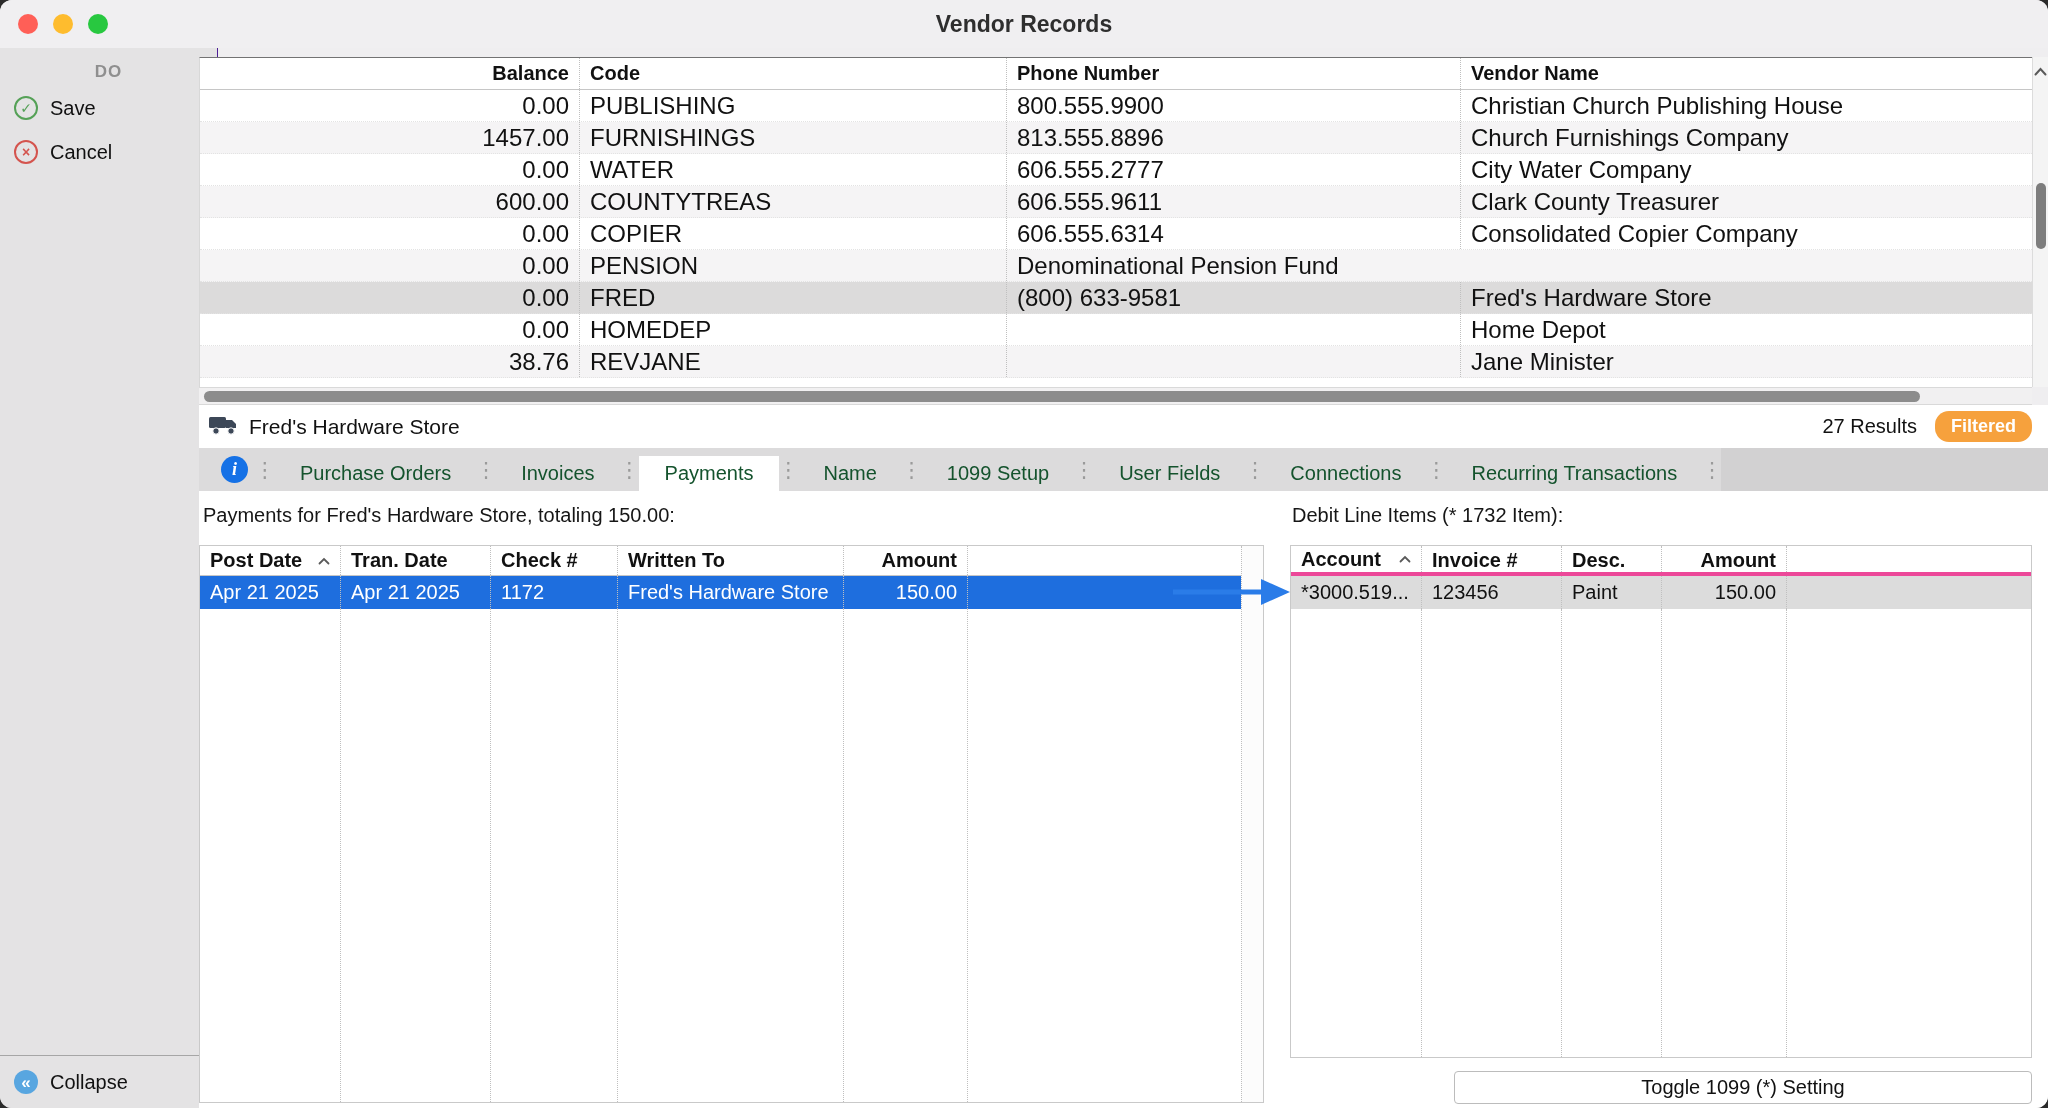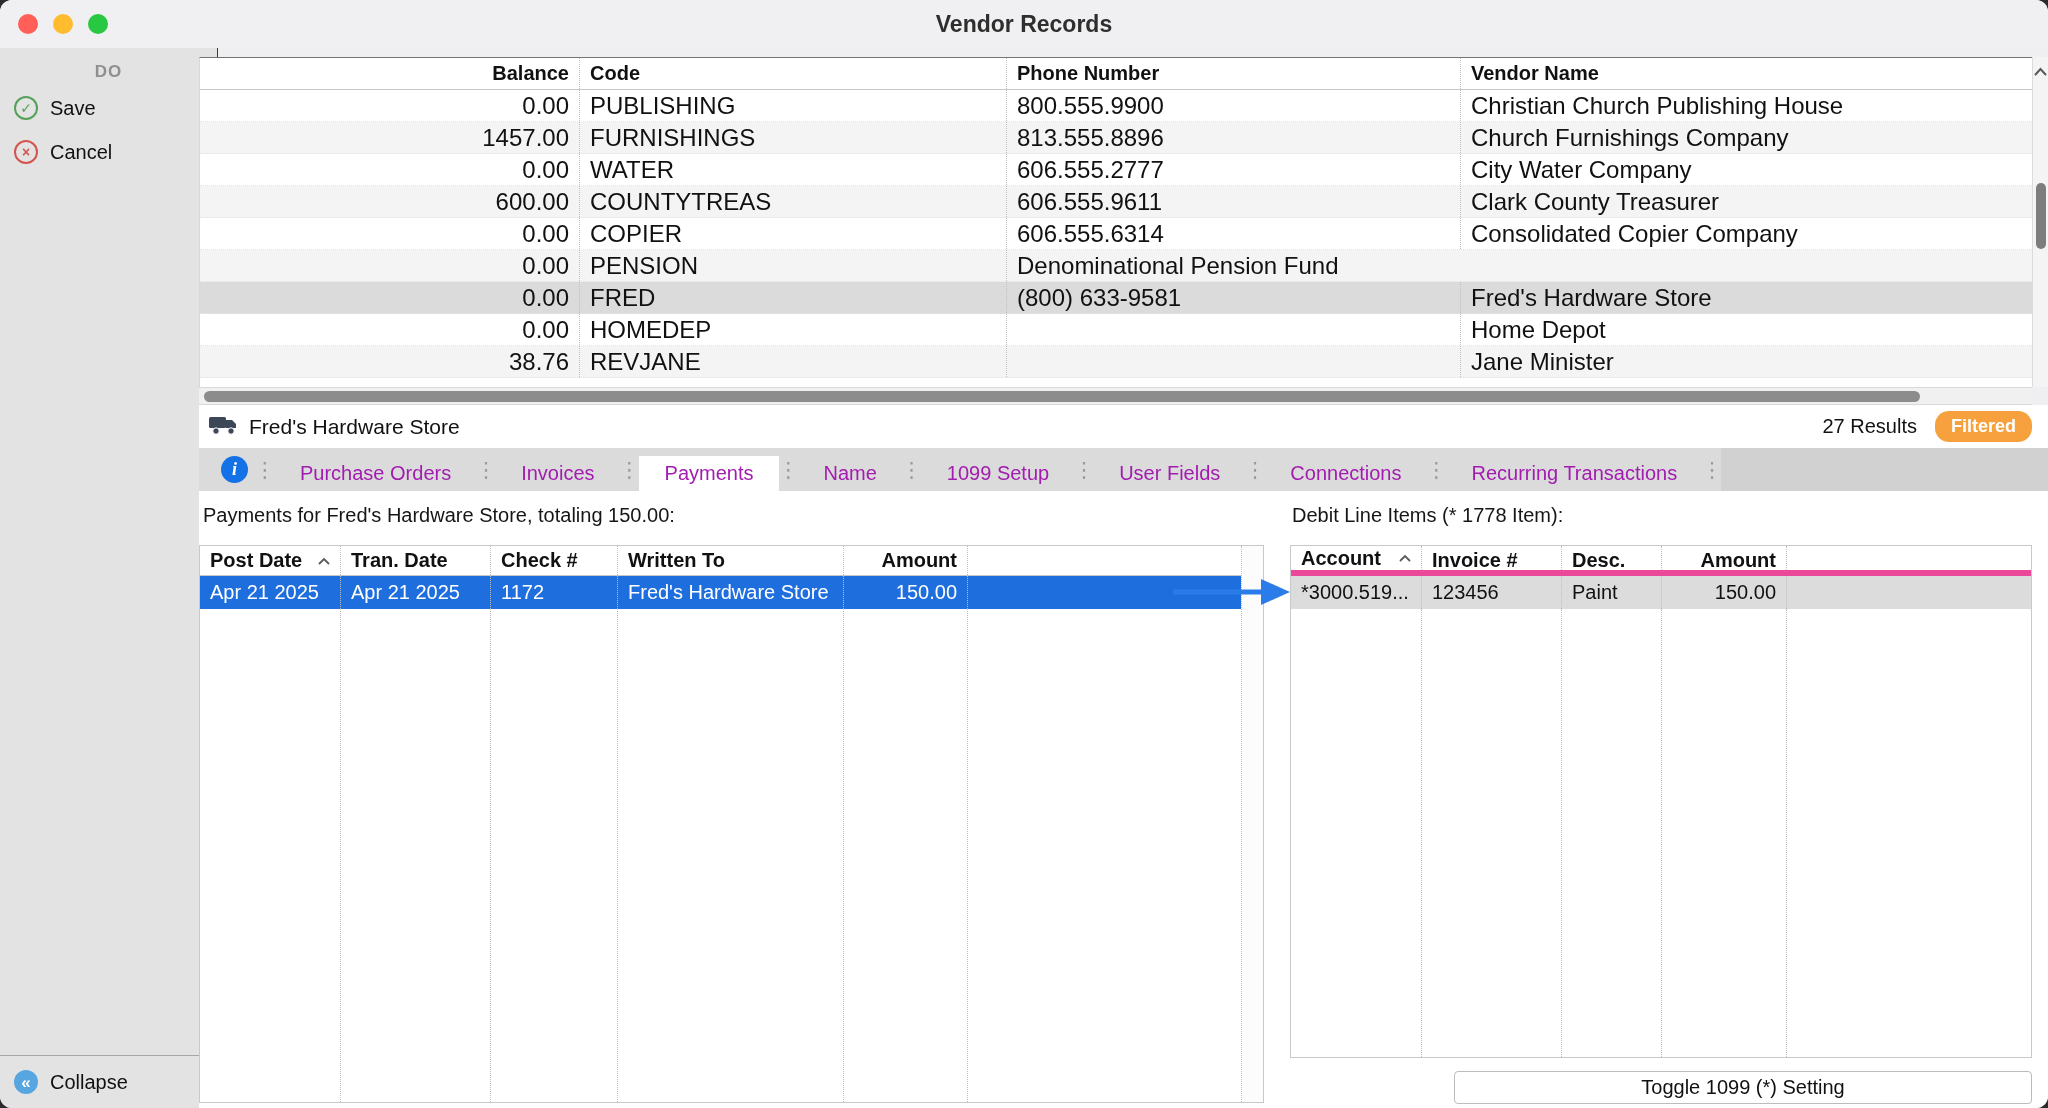--- a/index.html
+++ b/index.html
@@ -49,21 +49,21 @@
   .vendor-bar { position:absolute; left:199px; top:405px; width:1849px; height:43px; background:#fff; display:flex; align-items:center; padding:0 16px 0 10px; }
   .vendor-name { margin-left:10px; font-size:21px; }
   .vb-spacer { flex:1; }
   .results { font-size:20px; margin-right:18px; }
   .badge { background:#f6a13d; color:#fff; font-weight:bold; font-size:18px; padding:5px 16px; border-radius:14px; }
 
   
   .tabbar { position:absolute; left:199px; top:448px; width:1849px; height:43px; background:#dcdbdc; display:flex; align-items:stretch; }
   .info-btn { align-self:center; margin:0 8px 0 22px; width:27px; height:27px; border-radius:50%; background:#1571e6; color:#fff; font-family:"Liberation Serif","DejaVu Serif",serif; font-style:italic; font-weight:bold; font-size:18px; display:flex; align-items:center; justify-content:center; }
   .handle { width:18px; display:flex; align-items:center; justify-content:center; color:#9a9a9a; font-size:21px; }
-  .tab { padding:0 26px; display:flex; align-items:center; font-size:20px; color:#a21caf; white-space:nowrap;margin-top:8px; }
+  .tab { padding:0 26px; display:flex; align-items:center; font-size:20px; color:#14532d; white-space:nowrap;margin-top:8px; }
   .tab.selected { background:#ffffff; }
   .tab-rest { flex:1; background:#d2d1d2; }
 
   
   .content { position:absolute; left:199px; top:491px; width:1849px; height:617px; background:#fff; }
   .pane-title { position:absolute; top:13px; font-size:20px; color:#161616; }
   .pay-title { left:4px; }
   .debit-title { left:1093px; }
 
   .ptable { position:absolute; left:0; top:54px; width:1065px; height:558px; border:1px solid #c9c9c9; background:#fff; }
@@ -71,21 +71,21 @@
   .p-head { height:30px; line-height:29px; font-weight:bold; border-bottom:1px solid #c6c6c6; }
   .p-row { height:33px; line-height:33px; }
   .p-fill { height:493px; }
   .p-head > div, .p-row > div, .p-fill > div { padding:0 10px; border-right:1px dotted #bfbfbf; white-space:nowrap; overflow:hidden; }
   .p-head > div:last-child, .p-row > div:last-child, .p-fill > div:last-child { border-right:none; }
   .p-row.sel > div { background:#1e6ede; color:#fff; }
   .gutter { position:absolute; top:0; right:0; bottom:0; width:22px; border-left:1px dotted #bfbfbf; background:#fcfcfc; }
 
   .dtable { position:absolute; left:1091px; top:54px; width:742px; height:513px; border:1px solid #c9c9c9; background:#fff; }
   .d-head, .d-row, .d-fill { display:grid; grid-template-columns:131px 140px 100px 125px 1fr; font-size:20px; }
-  .d-head { height:30px; line-height:29px; font-weight:bold; border-bottom:6px solid #ec4899; }
+  .d-head { height:30px; line-height:29px; font-weight:bold; border-bottom:4px solid #ec4899; }
   .d-row { height:33px; line-height:33px; }
   .d-row.graysel > div { background:#dcdcdc; }
   .d-fill { height:448px; }
   .d-head > div, .d-row > div, .d-fill > div { padding:0 10px; border-right:1px dotted #bfbfbf; white-space:nowrap; overflow:hidden; }
   .d-head > div:last-child, .d-row > div:last-child, .d-fill > div:last-child { border-right:none; }
 
   .sortcell { display:flex; align-items:center; justify-content:space-between; }
   .sort-icon { display:flex; align-items:center; }
 
   .toggle-btn { position:absolute; left:1255px; top:580px; width:578px; height:33px; background:#fff; border:1px solid #bcbcbc; border-radius:4px; display:flex; align-items:center; justify-content:center; font-size:20px; cursor:default; }
@@ -231,21 +231,21 @@
     <span class="handle">⋮</span>
     <div class="tab">Connections</div>
     <span class="handle">⋮</span>
     <div class="tab">Recurring Transactions</div>
     <span class="handle">⋮</span>
     <div class="tab-rest"></div>
   </div>
 
   <div class="content">
     <div class="pane-title pay-title">Payments for Fred's Hardware Store, totaling 150.00:</div>
-    <div class="pane-title debit-title">Debit Line Items (* 1778 Item):</div>
+    <div class="pane-title debit-title">Debit Line Items (* 1732 Item):</div>
 
     <div class="ptable">
       <div class="p-head">
         <div class="sortcell">
           <span>Post Date</span>
           <span class="sort-icon">
             <svg width="12" height="8" viewBox="0 0 12 8">
                 <path d="M1.5 6.5 L6 2 L10.5 6.5" fill="none" stroke="#5a5a5a" stroke-width="1.8" stroke-linecap="round"></path>
               </svg>
           </span>

